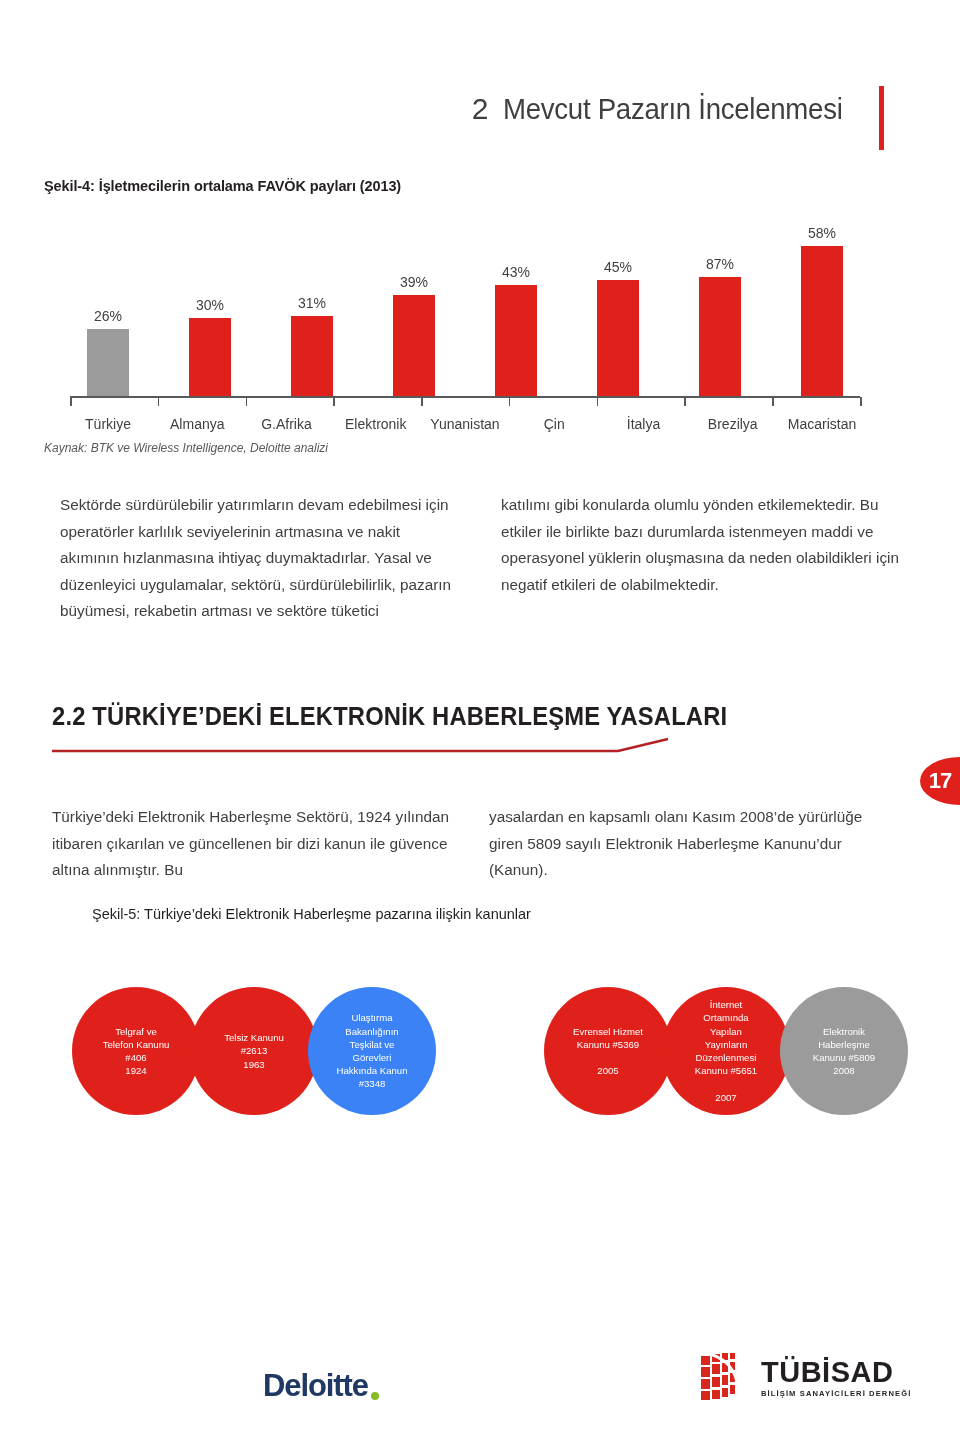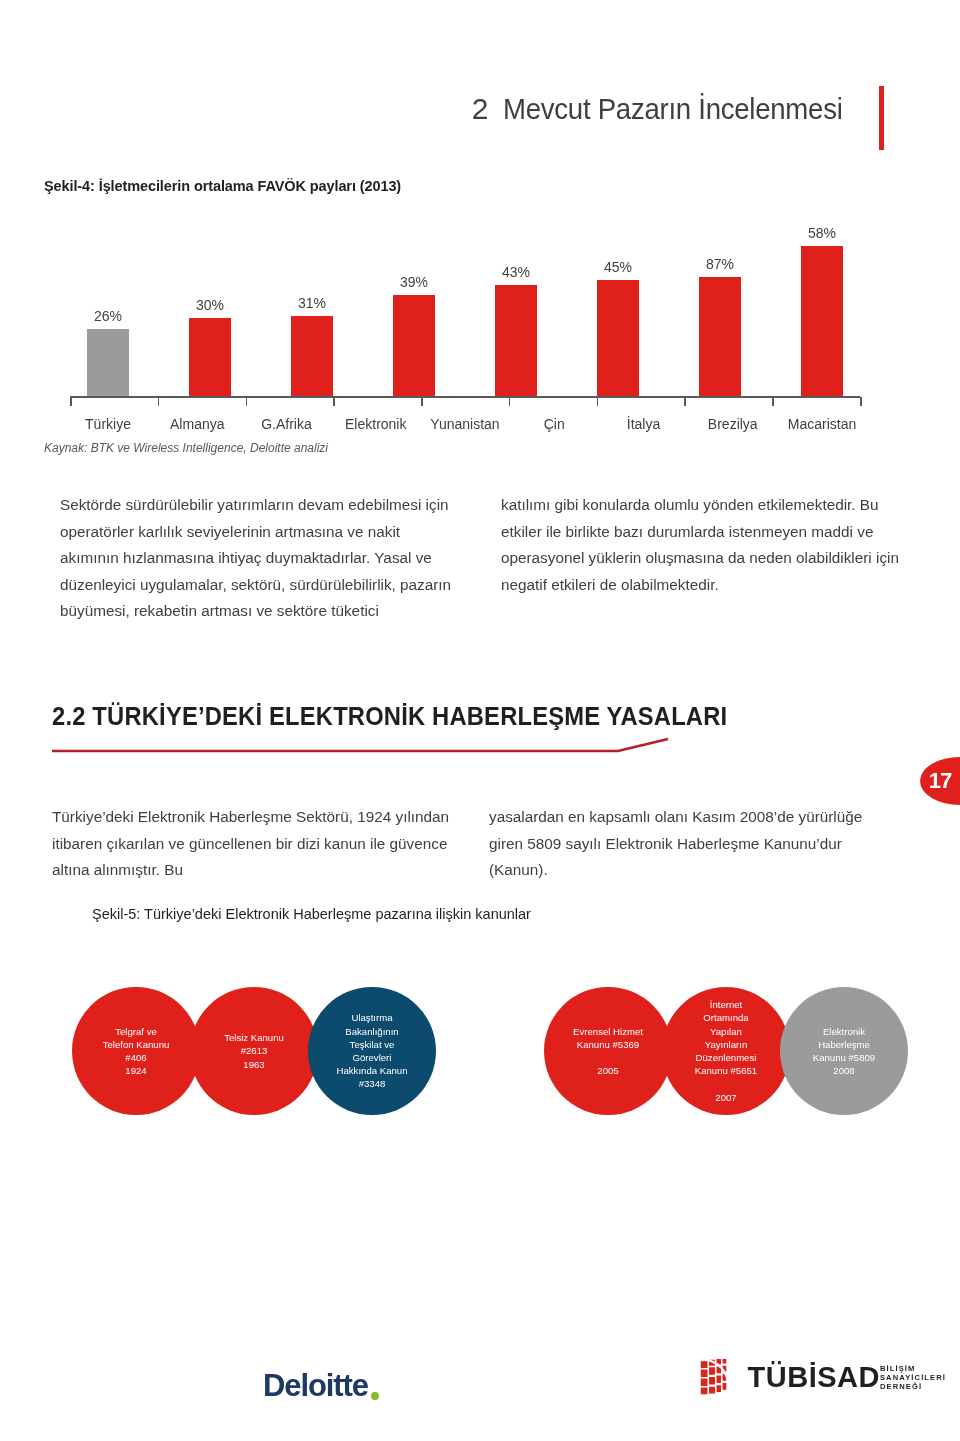--- a/index.html
+++ b/index.html
@@ -162,21 +162,21 @@
     letter-spacing: -1.1px;
     font-family: "Liberation Sans", sans-serif;
   }
   .deloitte .dot {
     width: 8px; height: 8px; border-radius: 50%;
     background: #86bc25; margin-left: 3px; margin-bottom: 4px;
   }
 
   .tubisad { position: absolute; left: 700px; top: 1352px; display: flex; align-items: center; gap: 7px; }
   .tubisad .mark { width: 54px; height: 50px; }
-  .tubisad .txtblock { display: flex; flex-direction: row; }
+  .tubisad .txtblock { display: flex; flex-direction: column; }
   .tubisad .t-main {
     font-size: 29px; font-weight: bold; color: #231f20;
     letter-spacing: .5px; line-height: 30px;
   }
   .tubisad .t-sub {
     font-size: 7.6px; font-weight: bold; color: #231f20;
     letter-spacing: 1.1px; margin-top: 2px;
   }
 </style>
 </head>
@@ -288,21 +288,21 @@
       <span>Telgraf ve
 Telefon Kanunu
 #406
 1924</span>
     </div>
     <div class="circ" style="background: rgb(224, 33, 27); left: 118px;">
       <span>Telsiz Kanunu
 #2613
 1963</span>
     </div>
-    <div class="circ" style="background: #0c4a6e; left: 236px;">
+    <div class="circ" style="background: #3b82f6; left: 236px;">
       <span>Ulaştırma
 Bakanlığının
 Teşkilat ve
 Görevleri
 Hakkında Kanun
 #3348</span>
     </div>
     <div class="circ" style="background: rgb(224, 33, 27); left: 472px;">
       <span>Evrensel Hizmet
 Kanunu #5369

